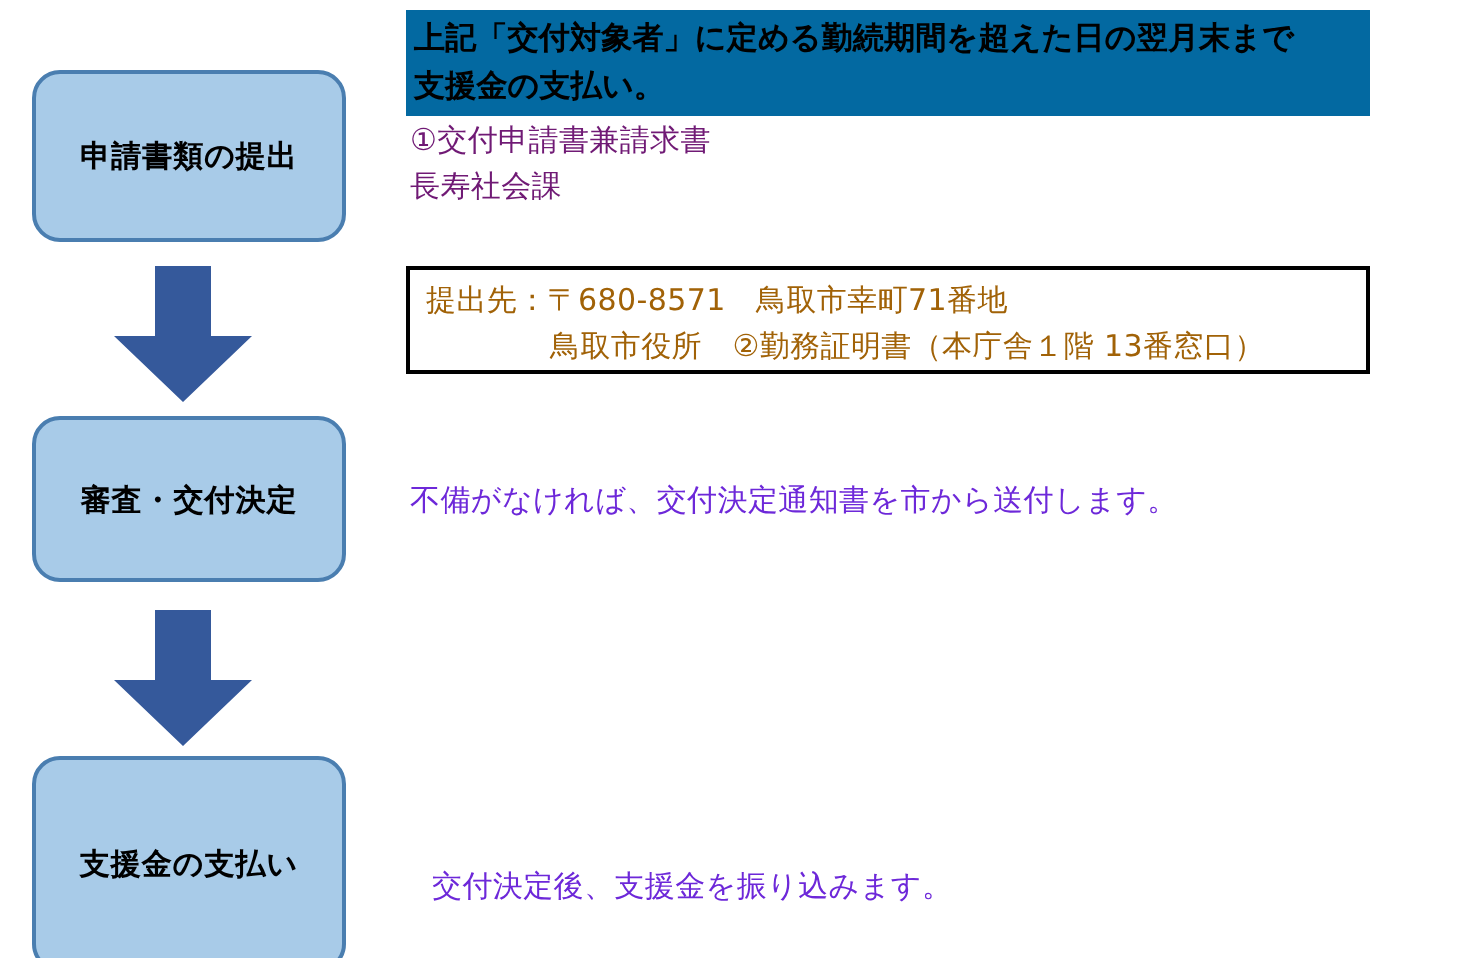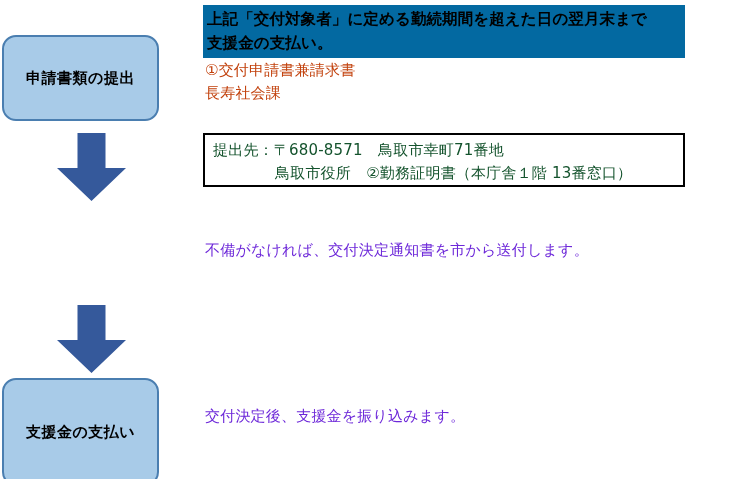--- a/index.html
+++ b/index.html
@@ -18,21 +18,21 @@
 
   #canvas {
     position: relative;
     width: 730px;
     height: 479px;
   }
 
   
   .flow-box {
     position: absolute;
-    left: 2px;
+    left: 16px;
     width: 157px;
     box-sizing: border-box;
     background: #a8cbe8;
     border: 2px solid #4a7eb0;
     border-radius: 14px;
     display: flex;
     align-items: center;
     justify-content: center;
     text-align: center;
   }
@@ -74,71 +74,74 @@
   }
   .highlight-note .line { display: block; white-space: nowrap; }
 
   .doc-list {
     position: absolute;
     left: 205px;
     top: 59px;
     width: 490px;
     font-size: 15px;
     line-height: 1.53;
-    color: #c2410c;
+    color: #701a75;
     letter-spacing: 0.2px;
   }
   .doc-list .line { display: block; white-space: nowrap; }
   .doc-list .indent { padding-left: 12px; }
 
   .address-box {
     position: absolute;
     left: 203px;
     top: 133px;
     width: 482px;
     height: 54px;
     box-sizing: border-box;
     border: 2px solid #000000;
     background: #ffffff;
     padding: 4px 0 0 8px;
     font-size: 15px;
     line-height: 1.5;
-    color: #14532d;
+    color: #a16207;
     letter-spacing: 0.2px;
   }
   .address-box .line { display: block; white-space: nowrap; }
   .address-box .indent { padding-left: 62px; }
 
   .side-note {
     position: absolute;
     left: 205px;
     font-size: 15px;
     line-height: 1.4;
     color: #6d28d9;
     letter-spacing: 0.2px;
     white-space: nowrap;
   }
   #side-note-review  { top: 240px; }
-  #side-note-payment { top: 406px; }
+  #side-note-payment { top: 433px; margin-left: 11px; }
 </style>
 </head>
 <body>
 
 <div id="canvas">
 
   <div class="flow-box" id="flow-box-1">
     <span class="flow-box-label">申請書類の提出</span>
   </div>
 
   <div class="flow-arrow" id="flow-arrow-1">
     <svg viewBox="0 0 69 68" preserveAspectRatio="none">
       <polygon points="20.5,0 48.5,0 48.5,35 69,35 34.5,68 0,35 20.5,35" fill="#35599B"></polygon>
     </svg>
   </div>
 
+  <div class="flow-box" id="flow-box-2">
+    <span class="flow-box-label">審査・交付決定</span>
+  </div>
 
   <div class="flow-arrow" id="flow-arrow-2">
     <svg viewBox="0 0 69 68" preserveAspectRatio="none">
       <polygon points="20.5,0 48.5,0 48.5,35 69,35 34.5,68 0,35 20.5,35" fill="#35599B"></polygon>
     </svg>
   </div>
 
   <div class="flow-box" id="flow-box-3">
     <span class="flow-box-label">支援金の支払い</span>
   </div>

